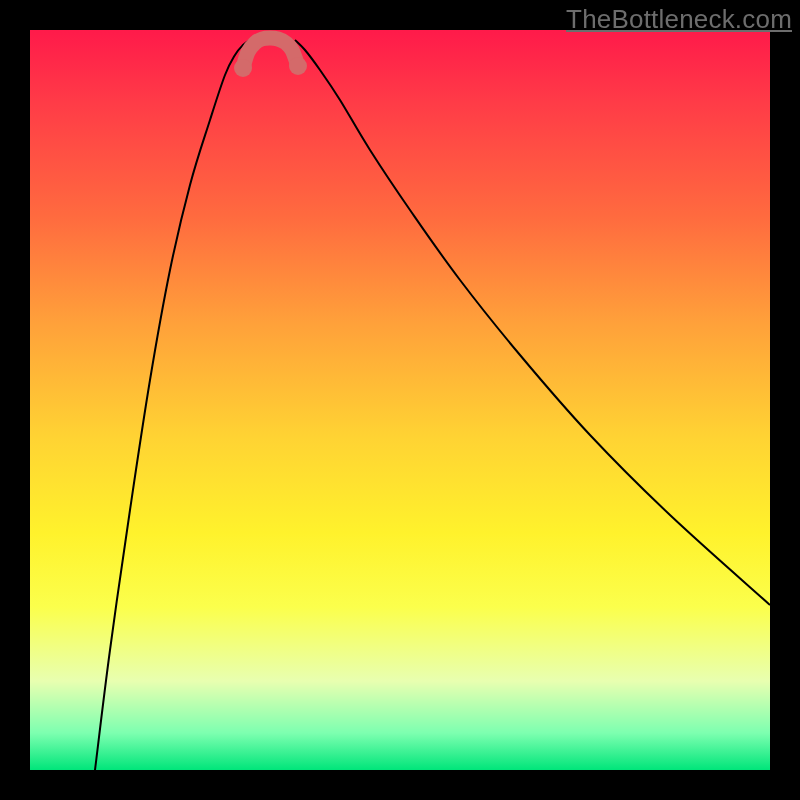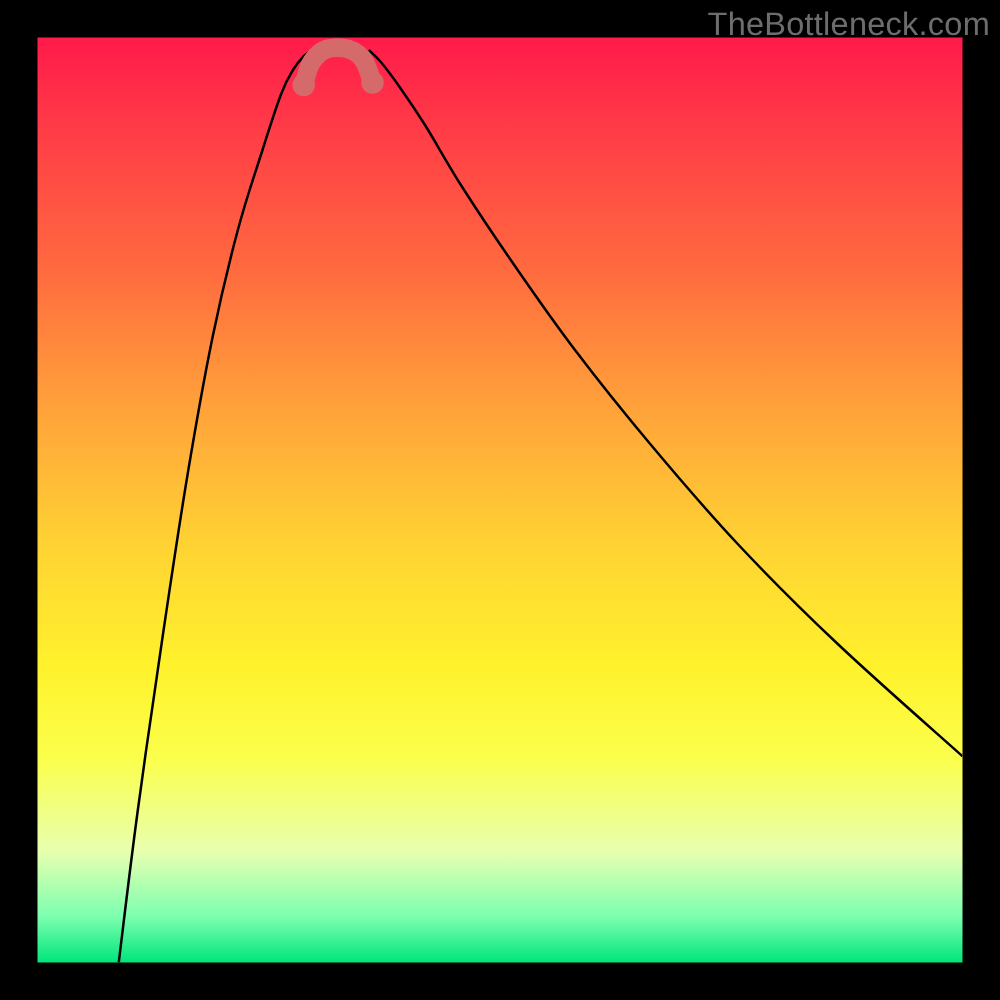--- a/index.html
+++ b/index.html
@@ -33,20 +33,21 @@
   }
   .watermark {
     position: absolute;
     top: 4px;
     right: 8px;
     color: #6d6d6d;
     font-size: 26px;
     font-weight: 400;
     z-index: 10;
     letter-spacing: 0.2px;
+    text-decoration: underline;
   }
   svg {
     position: absolute;
     left: 0;
     top: 0;
   }
 </style>
 </head>
 <body>
 

